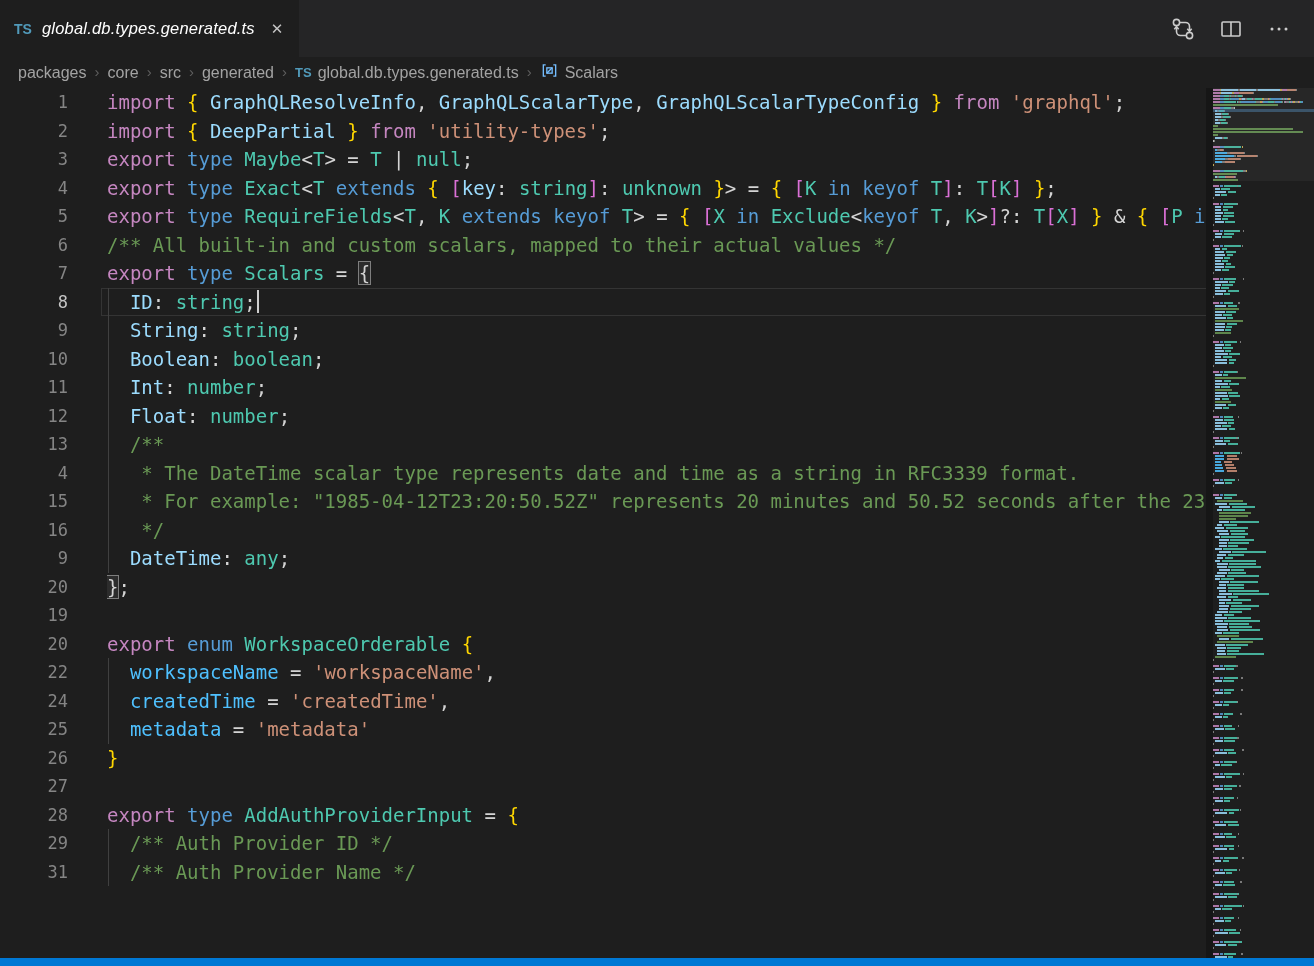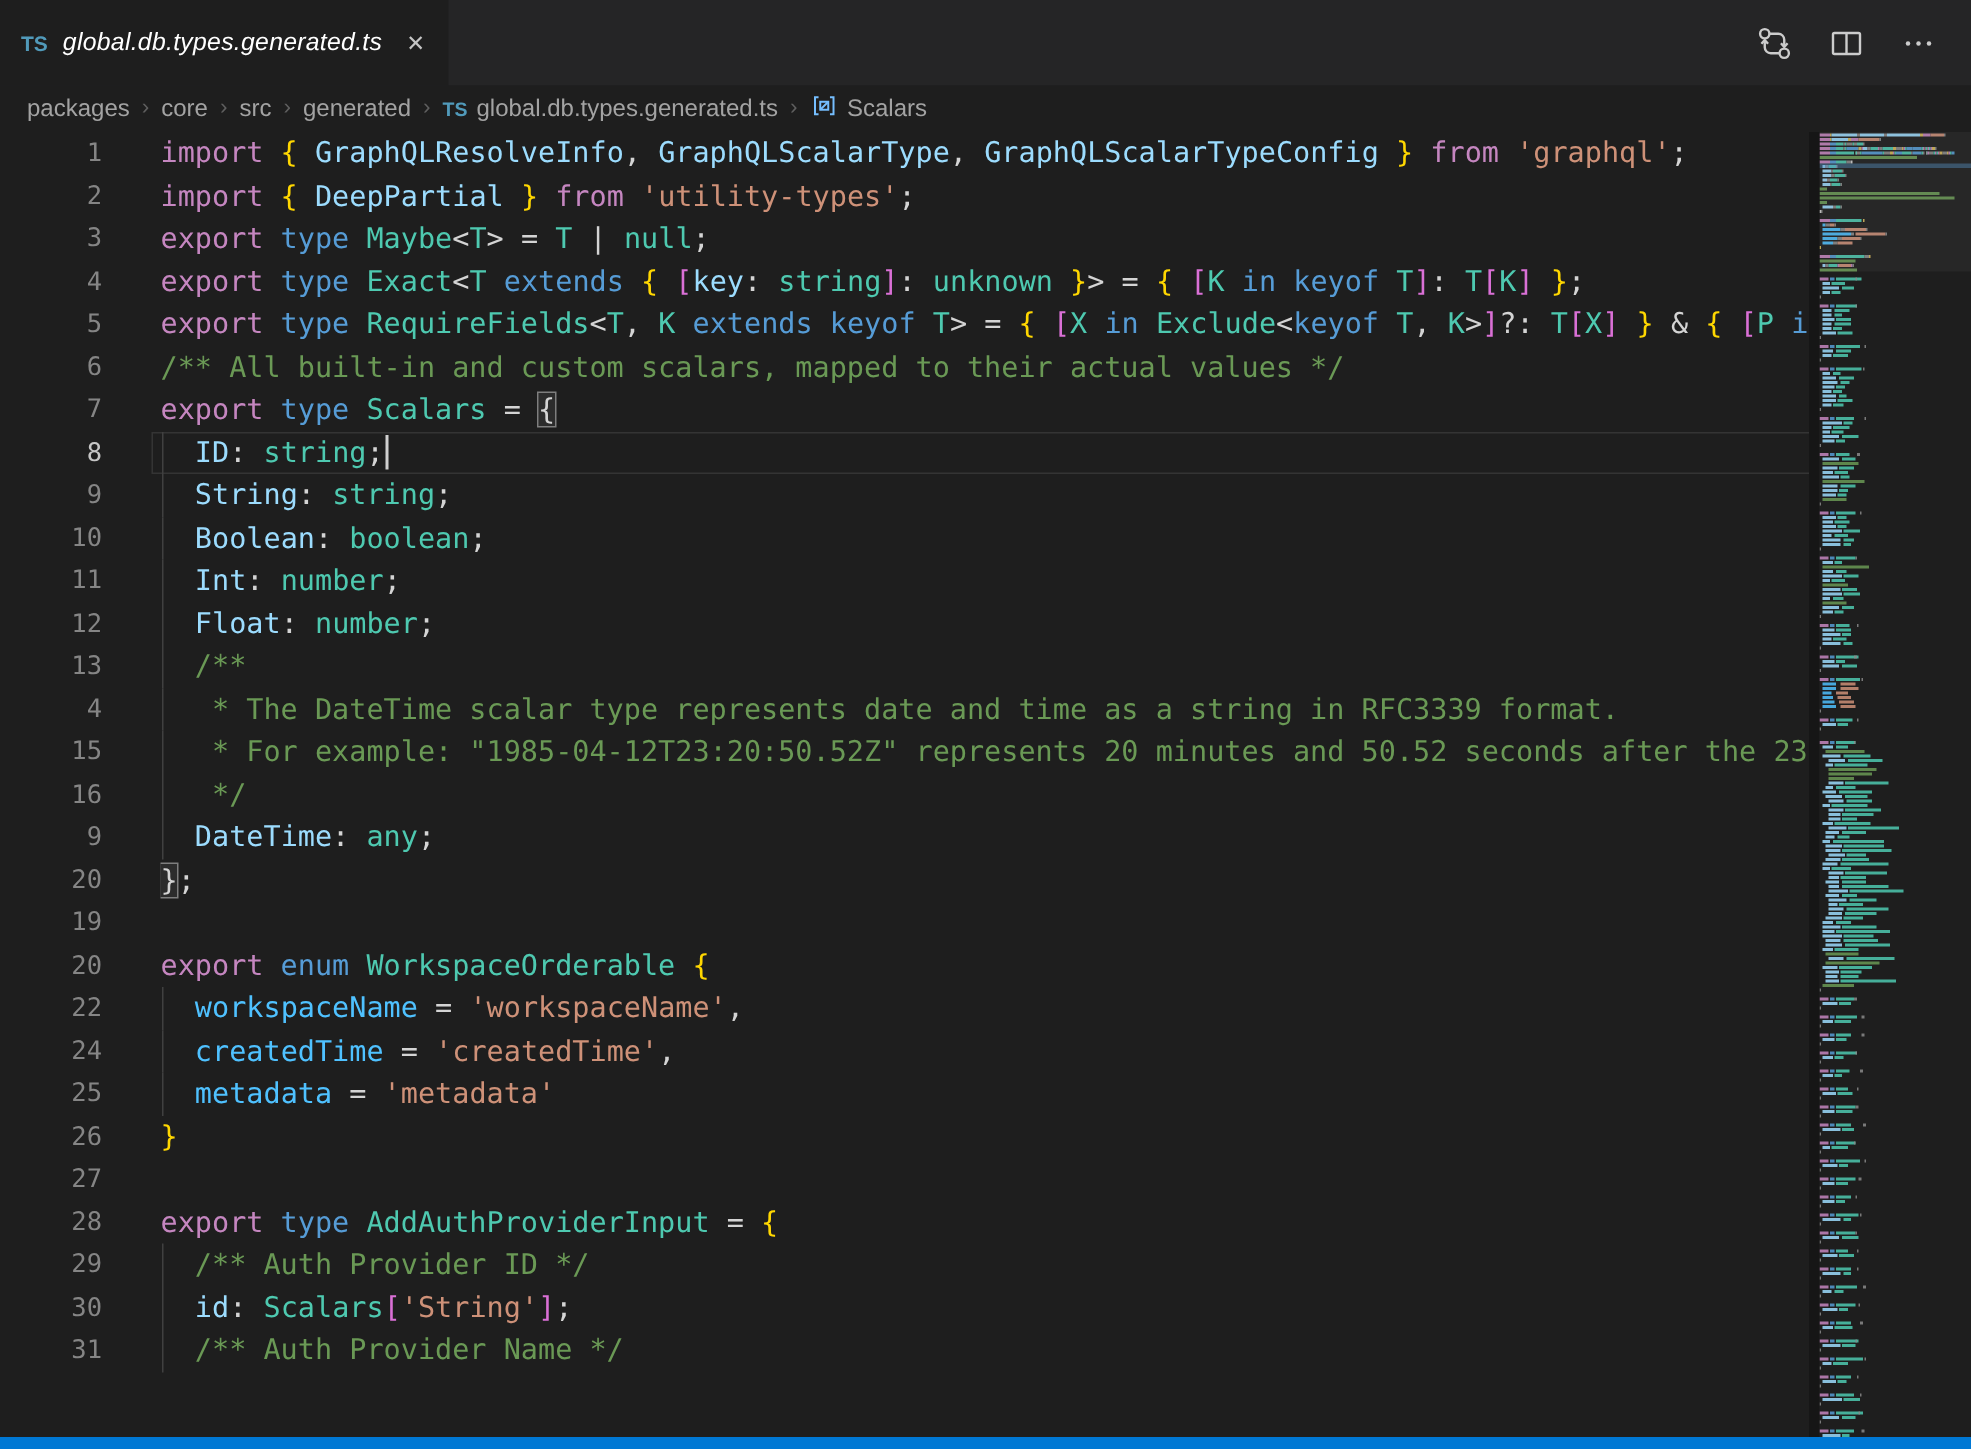--- a/index.html
+++ b/index.html
@@ -241,25 +241,20 @@
       <div class="row">
         <div class="ln">28</div>
         <div class="code"><span class="tk-c">export </span><span class="tk-k">type </span><span class="tk-t">AddAuthProviderInput</span><span class="tk-p"> = </span><span class="tk-b1">{</span></div>
       </div>
       <div class="row">
         <div class="ln">29</div>
         <div class="guide"></div>
         <div class="code"><span class="tk-m">  /** Auth Provider ID */</span></div>
       </div>
       <div class="row">
-        <div class="ln">30</div>
-        <div class="guide"></div>
-        <div class="code"><span class="tk-p">  </span><span class="tk-v">id</span><span class="tk-p">: </span><span class="tk-t">Scalars</span><span class="tk-b2">[</span><span class="tk-s">'String'</span><span class="tk-b2">]</span><span class="tk-p">;</span></div>
-      </div>
-      <div class="row">
         <div class="ln">31</div>
         <div class="guide"></div>
         <div class="code"><span class="tk-m">  /** Auth Provider Name */</span></div>
       </div>
     </div>
 
   <div class="mm-shadow"></div>
   <div class="minimap" id="minimap">
       <div class="mm-row">
         <span style="left: 0px; width: 6.58px; background: rgb(197, 134, 192);"></span>

